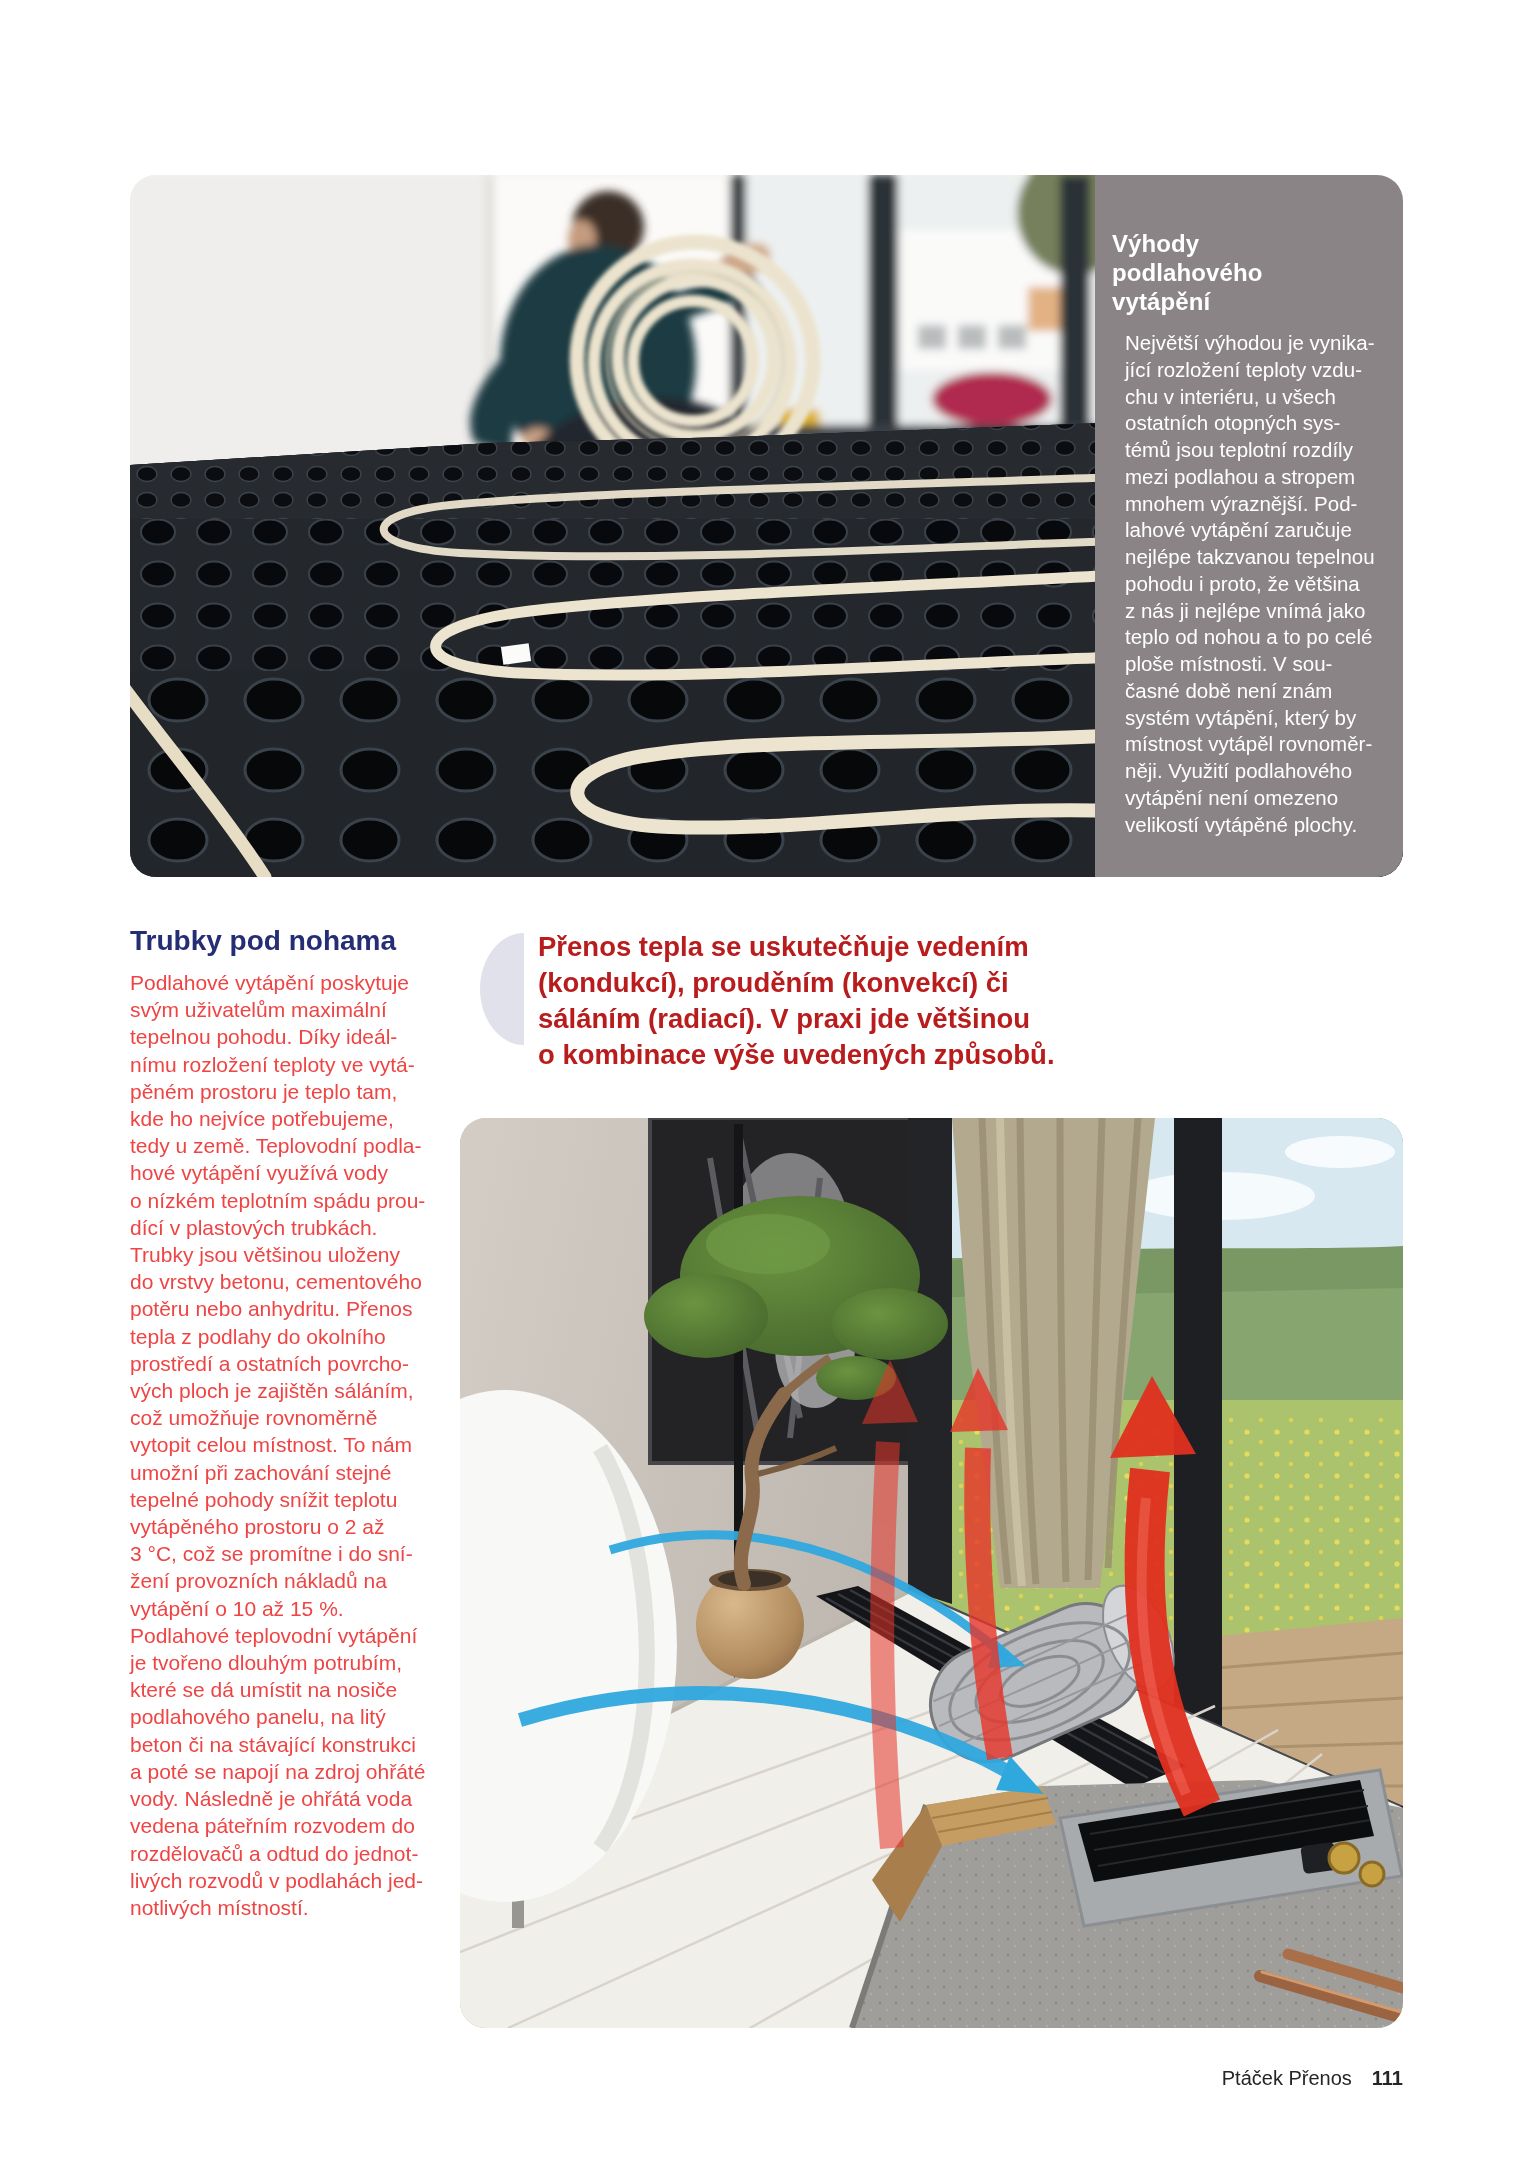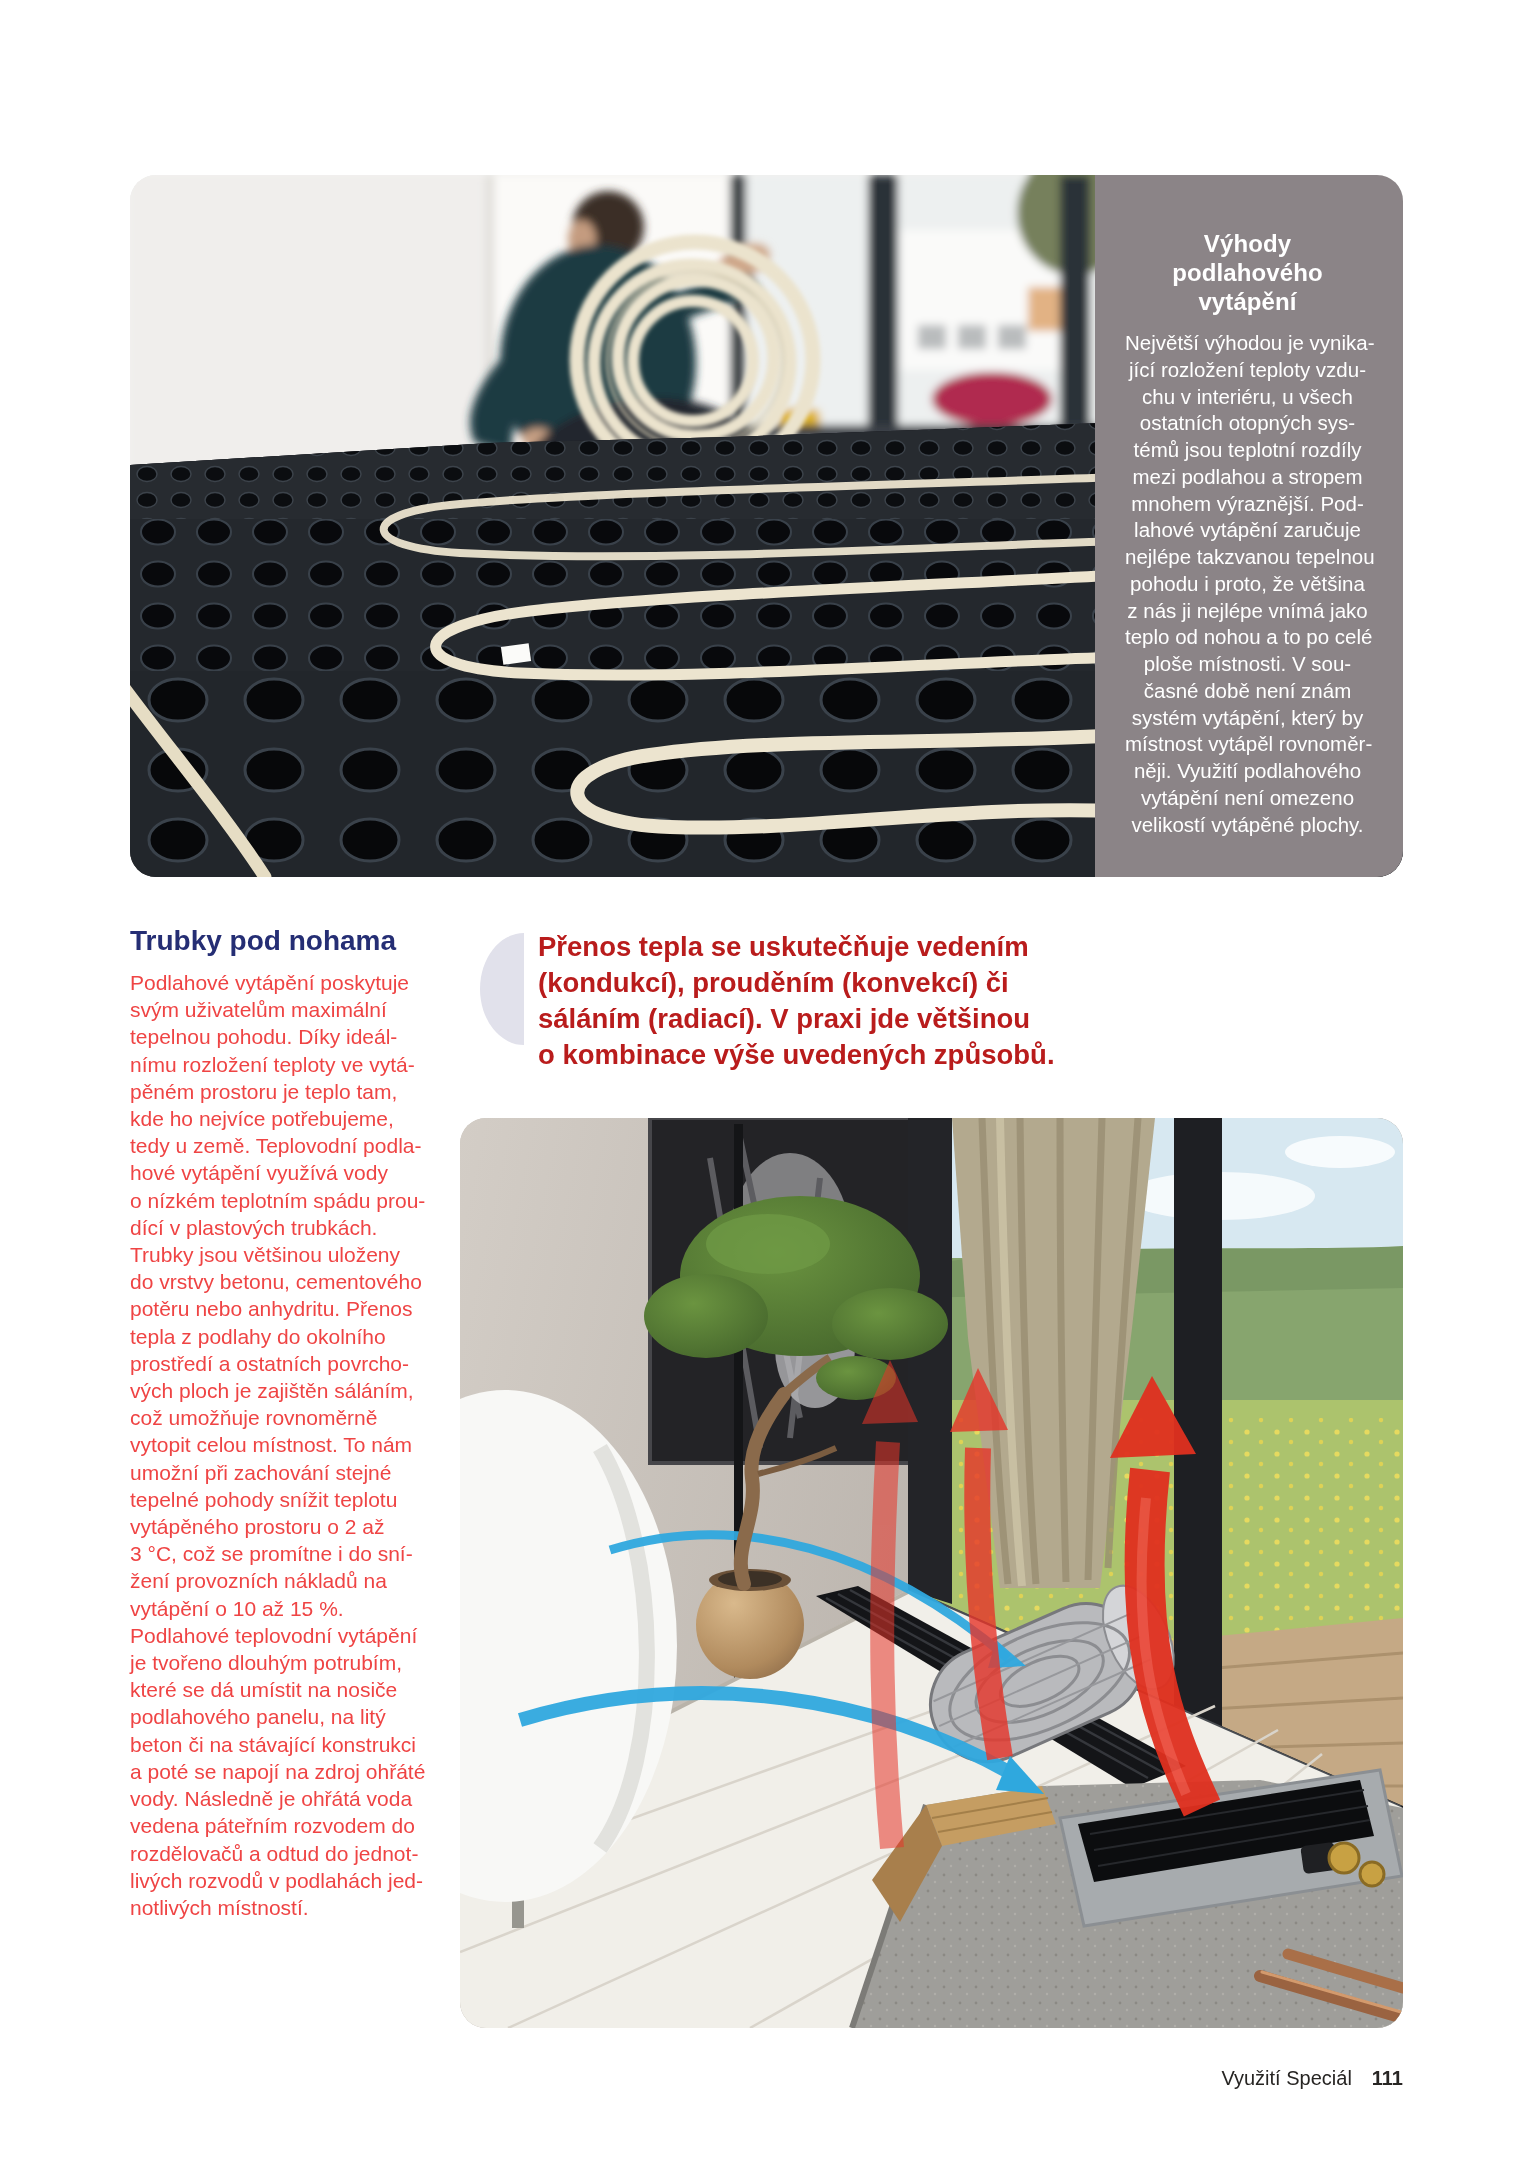--- a/index.html
+++ b/index.html
@@ -10,21 +10,21 @@
   [data-name]{box-sizing:border-box;}
 
   
   .hero{
     position:absolute;left:130px;top:175px;width:1273px;height:702px;
     border-radius:26px;overflow:hidden;background:#e9e9ea;
   }
   .hero svg{display:block;width:1273px;height:702px;}
   .hero-panel{
     position:absolute;right:0;top:0;width:308px;height:704px;
-    background:#8b8487;color:#ffffff;padding:54px 20px 16px 17px;text-align:center;
+    background:#8b8487;color:#ffffff;padding:54px 20px 16px 17px;
   }
   .hero-panel h2{
     margin:0 0 14px 0;font-size:24px;line-height:29px;font-weight:bold;
     white-space:pre;letter-spacing:0.1px;
   }
   .hero-panel p{
     margin:13px;font-size:20.5px;line-height:26.75px;white-space:pre;
   }
 
   
@@ -417,16 +417,16 @@
         <g opacity="0.95">
           <path d="M742,690 C700,600 672,520 690,352" stroke="#e0301f" stroke-width="40" fill="none"></path>
           <polygon points="692,258 650,340 736,336" fill="#e0301f"></polygon>
           <path d="M726,676 C692,596 672,520 686,380" stroke="#f0584a" stroke-width="10" fill="none" opacity="0.7"></path>
         </g>
       </g>
     </svg>
   </figure>
 
   <footer class="page-footer" data-name="page-footer">
-    <span data-name="publication-name">Využití Speciál</span><span class="num" data-name="page-number">111</span>
+    <span data-name="publication-name">Ptáček Přenos</span><span class="num" data-name="page-number">111</span>
   </footer>
 
 </div>
 
 </body></html>

